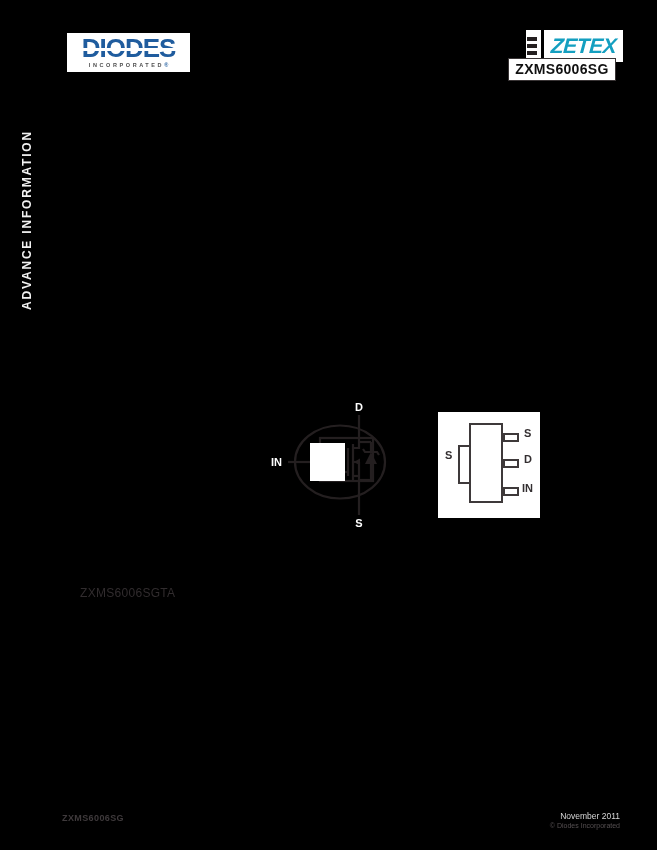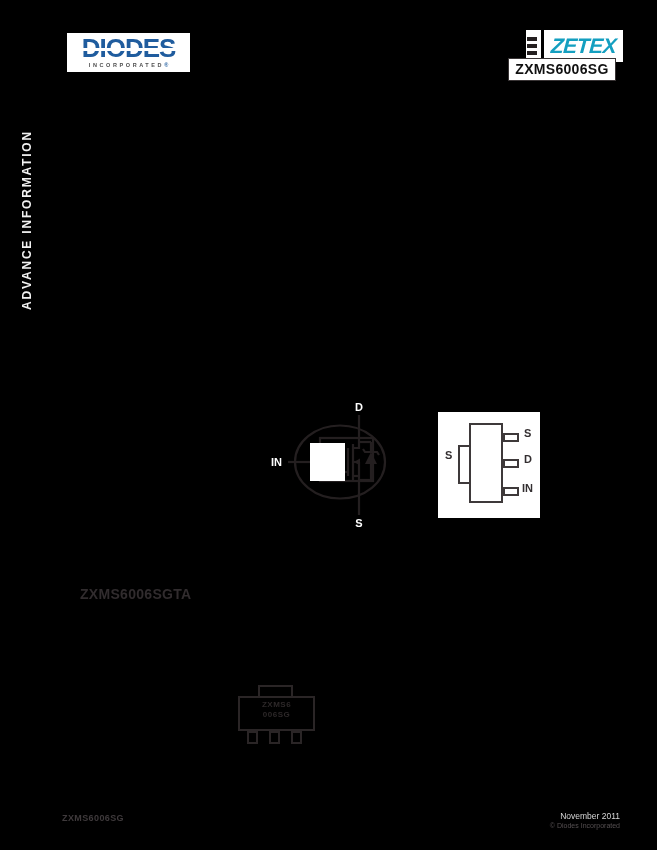--- a/index.html
+++ b/index.html
@@ -64,22 +64,22 @@
   .pk { position:absolute; border:2px solid #3e393a; }
   .pk-body { left:31px; top:11px; width:34px; height:80px; }
   .pk-tab  { left:20px; top:33px; width:13px; height:39px; border-right:none; }
   .pk-pin  { left:65px; width:16px; height:9px; }
   .pk-pin.p1 { top:21px; } .pk-pin.p2 { top:47px; } .pk-pin.p3 { top:75px; }
   .pk-lbl { position:absolute; color:#332e30; font-weight:bold; font-size:11px; }
   .pk-lbl.tab { left:7px; top:37px; }
   .pk-lbl.r1 { left:86px; top:15px; } .pk-lbl.r2 { left:86px; top:41px; } .pk-lbl.r3 { left:84px; top:70px; }
   
   .order-text {
-    position:absolute; left:80px; top:586px; color:#312c2e; font-weight:bold;
-    font-size:14px; letter-spacing:0.3px;
+    position:absolute; left:80px; top:586px; color:#312c2e; font-weight:normal;
+    font-size:12px; letter-spacing:0.3px;
   }
   
   .pkg-draw { position:absolute; left:238px; top:683px; width:82px; height:67px; }
   .pd { position:absolute; border:2px solid #2a2526; }
   .pd-tab { left:20px; top:2px; width:35px; height:13px; }
   .pd-body { left:0; top:13px; width:77px; height:35px; }
   .pd-mark { position:absolute; left:0; top:17px; width:77px; text-align:center;
              color:#2d2829; font-weight:bold; font-size:8px; line-height:10px; letter-spacing:0.5px; }
   .pd-lead { top:48px; width:11px; height:13px; }
   .pd-lead.l1 { left:9px; } .pd-lead.l2 { left:31px; } .pd-lead.l3 { left:53px; }
@@ -154,31 +154,20 @@
     <div class="pk pk-pin p2"></div>
     <div class="pk pk-pin p3"></div>
     <div class="pk-lbl tab">S</div>
     <div class="pk-lbl r1">S</div>
     <div class="pk-lbl r2">D</div>
     <div class="pk-lbl r3">IN</div>
   </div>
 
   <div class="order-text">ZXMS6006SGTA</div>
 
-  <div class="pkg-draw">
-    <div class="pd pd-tab"></div>
-    <div class="pd pd-body"></div>
-    <div class="pd-mark">
-      <div>ZXMS6</div>
-      <div>006SG</div>
-    </div>
-    <div class="pd pd-lead l1"></div>
-    <div class="pd pd-lead l2"></div>
-    <div class="pd pd-lead l3"></div>
-  </div>
 
   <div class="footer-left">ZXMS6006SG</div>
   <div class="footer-right">
     <div class="footer-date">November 2011</div>
     <div class="footer-copy">© Diodes Incorporated</div>
   </div>
 
 </div>
 
 </body></html>

